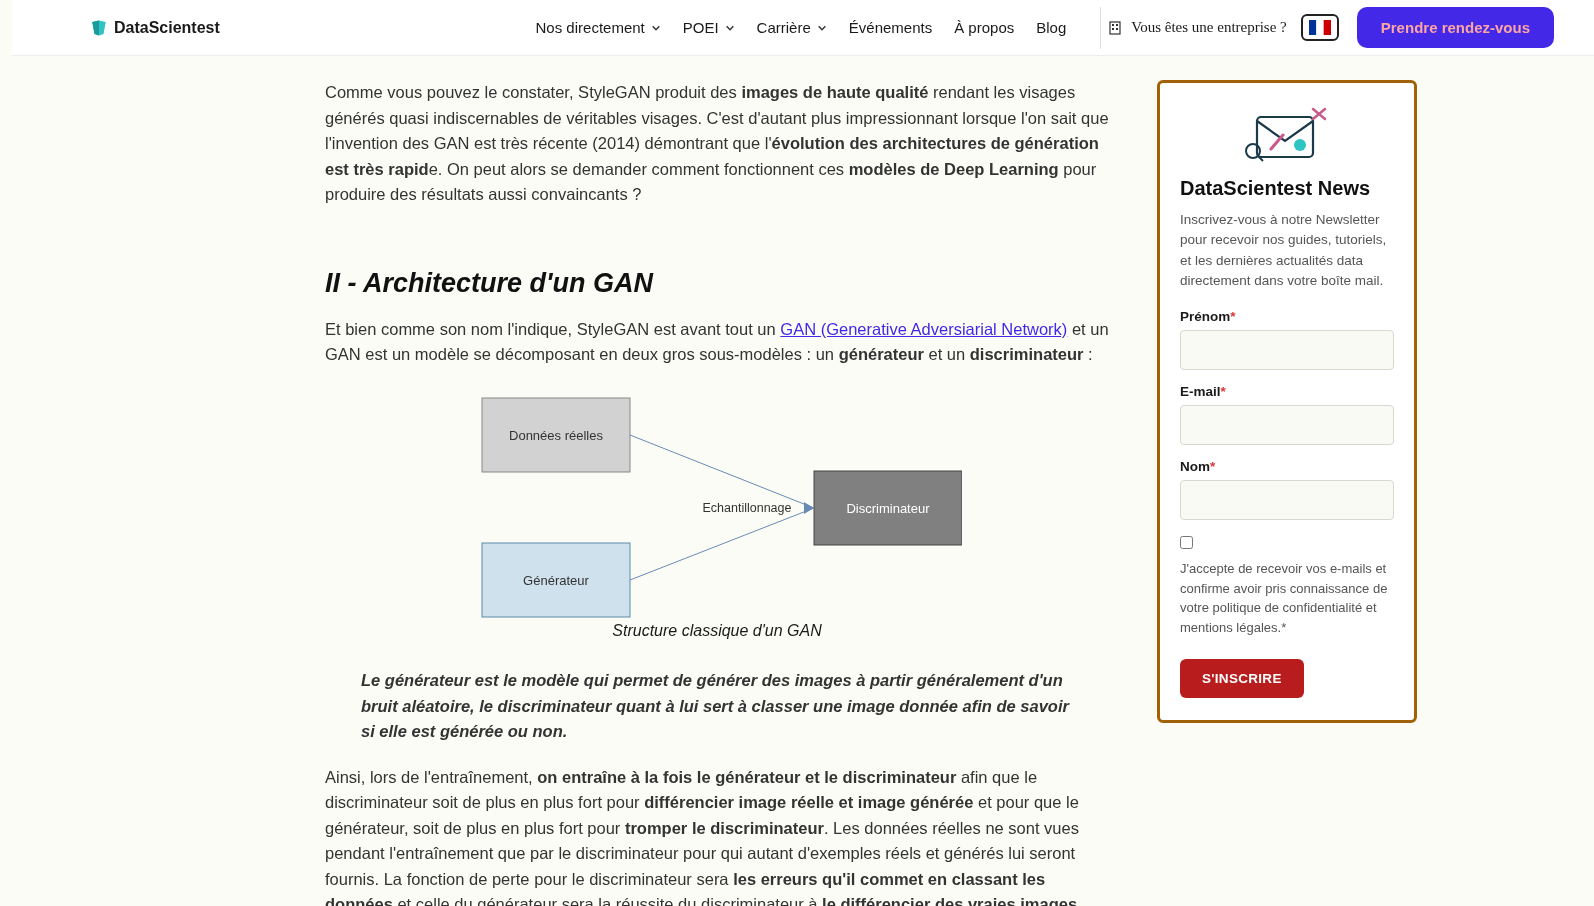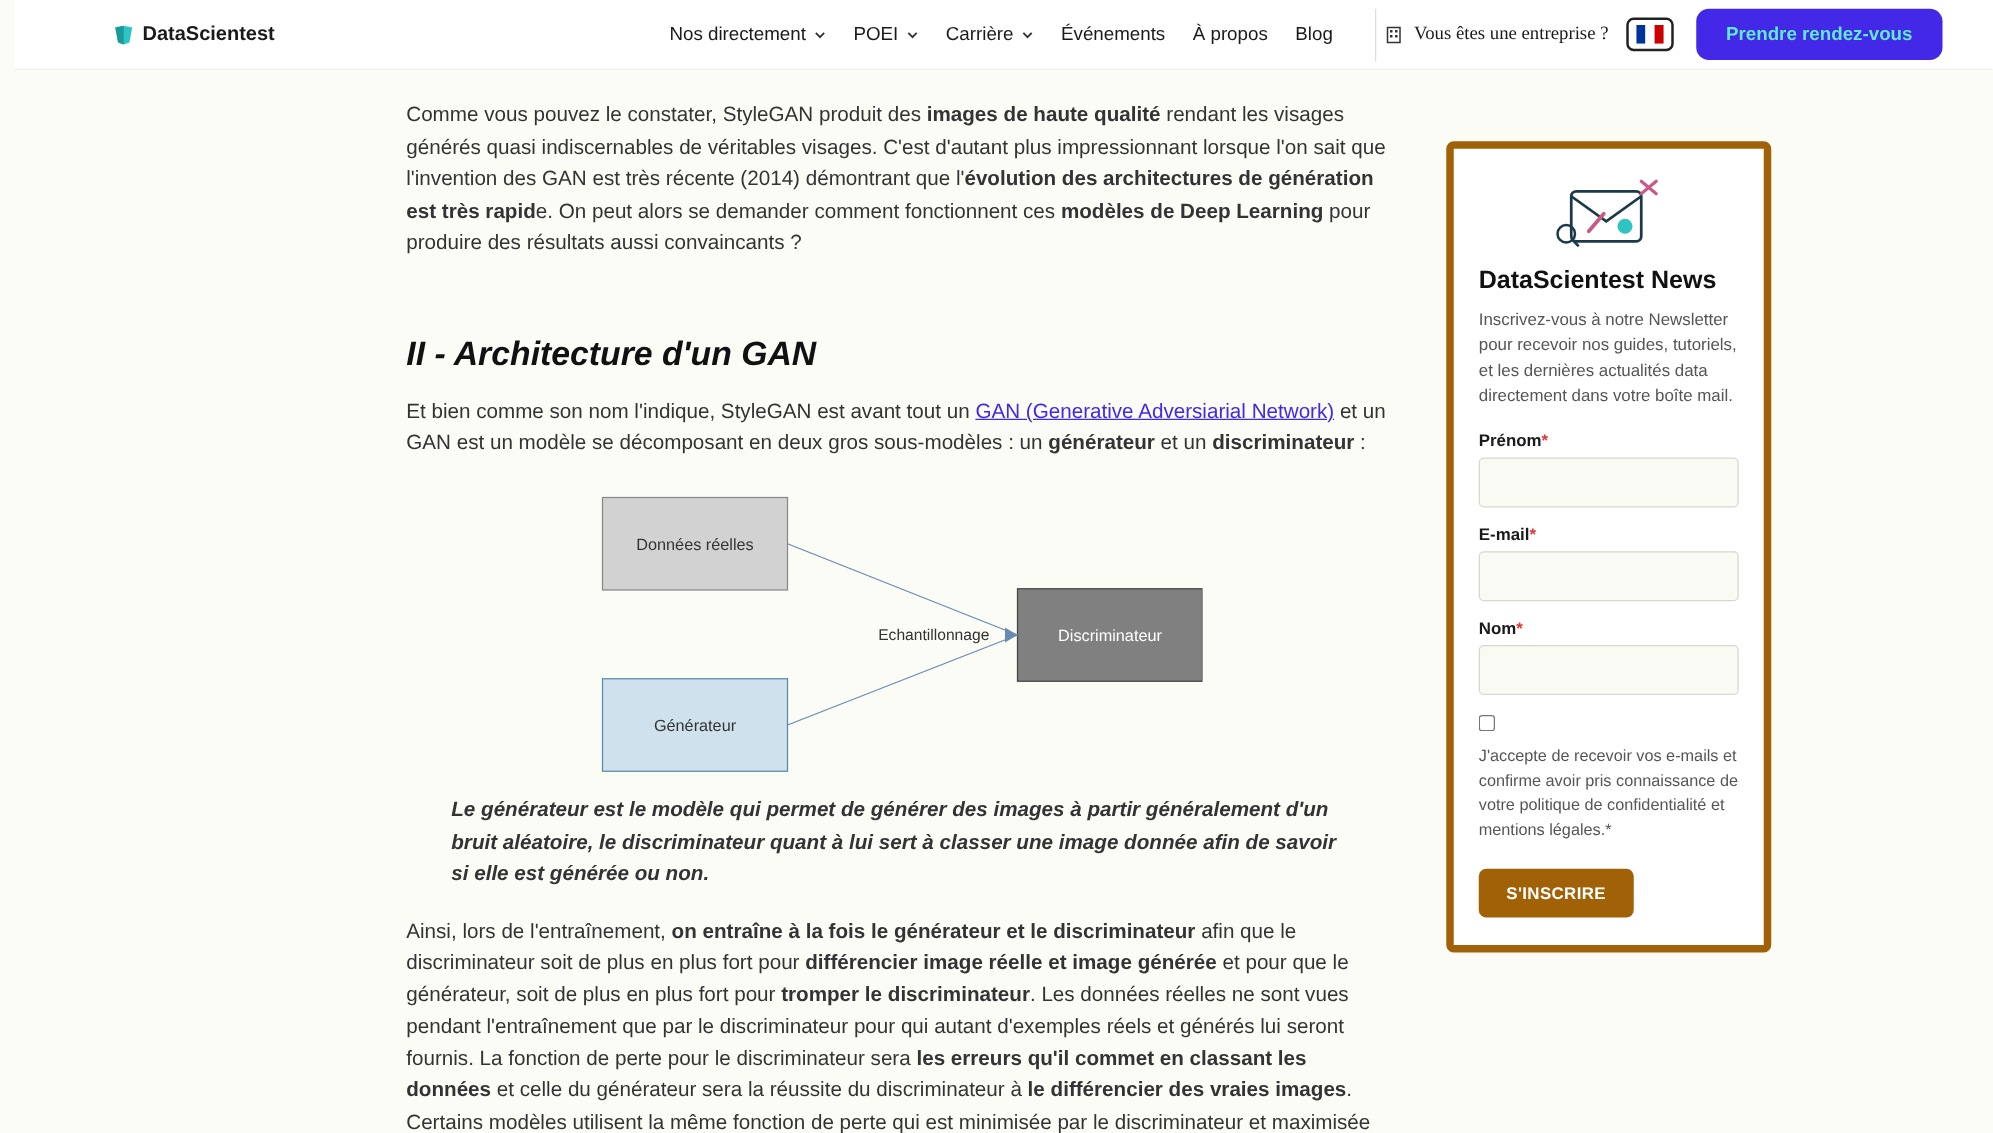--- a/index.html
+++ b/index.html
@@ -7,42 +7,42 @@
 .header { position: fixed; top:0; left:12px; right:0; height:56px; background:#fff; border-bottom:1px solid #eee; display:flex; align-items:center; padding:0 40px 0 78px; z-index:100; justify-content:space-between; }
 .logo { display:flex; align-items:center; gap:6px; font-weight:600; font-size:16px; color:#1a1a1a; }
 .logo-icon { width:18px; height:18px; }
 .nav { display:flex; gap:22px; align-items:center; margin-left:auto; margin-right:28px;}
 .nav-item { display:flex; align-items:center; gap:6px; font-size:15px; cursor:pointer; color:#1a1a1a; }
 .chevron { width:10px; height:10px; }
 .nav-divider { width:1px; height:42px; background:#ddd; margin:0 6px; }
 .enterprise { display:flex; align-items:center; gap:8px; font-size:15px;font-family:Liberation Serif, serif; }
 .flag-box { border:2px solid #222; border-radius:6px; padding:4px 6px; margin-left:14px; display:flex; align-items:center; }
 .flag { width:22px; height:15px; display:inline-block; }
-.cta-btn { background:#4328e8; color:#5eead4; border:none; border-radius:10px; padding:12px 24px; font-size:15px; font-weight:600; cursor:pointer; margin-left:18px; }
+.cta-btn { background:#4328e8; color:#fca5a5; border:none; border-radius:10px; padding:12px 24px; font-size:15px; font-weight:600; cursor:pointer; margin-left:18px; }
 .page { display:flex; max-width:1320px; margin:0 auto; padding:80px 40px 40px 40px; gap:48px; }
 .article { flex:1; max-width:830px; margin-left:148px; }
 .article p { font-size:16.5px; line-height:1.55; margin-bottom:20px; color:#333; }
 .article strong { font-weight:700; }
 .article h2 { font-size:27px; font-weight:700; margin:60px 0 18px 0; color:#111;font-style:italic; }
 .article a { color:#4328e8; text-decoration:underline; }
 .diagram { display:block; margin:20px auto 4px auto; }
 .caption { text-align:center; font-style:italic; font-size:16px; margin-bottom:28px; display:block; }
 .quote { padding:0 36px; font-style:italic; font-weight:600; font-size:17px; line-height:1.55; margin:18px 0 34px 0; color:#222; }
-.sidebar { width:260px; flex-shrink:0; background:#fff; border:6px solid #a16207; border-radius:6px; padding:22px 20px; align-self:start;margin-top:33px; }
+.sidebar { width:260px; flex-shrink:0; background:#fff; border:3px solid #a16207; border-radius:6px; padding:22px 20px; align-self:start; }
 .sidebar-icon { display:block; margin:0 auto 12px auto; width:88px; height:60px; }
 .sidebar h3 { font-size:20px; font-weight:700; margin-bottom:10px; color:#111; }
 .sidebar-desc { font-size:13.5px; line-height:1.5; color:#555; margin-bottom:18px; }
 .form-group { margin-bottom:14px; }
 .form-group label { font-size:13.5px; font-weight:600; display:block; margin-bottom:6px; }
 .req { color:#d33; }
 .form-group input[type=text], .form-group input[type=email] { width:100%; height:40px; border:1px solid #d8d8d0; border-radius:4px; background:#fafaf5; padding:0 10px; font-size:14px; }
 .checkbox-row { display:flex; gap:10px; align-items:flex-start; margin:10px 0 22px 0;flex-direction:column; }
 .checkbox-row input { margin-top:2px; flex-shrink:0; }
 .checkbox-row span { font-size:13px; line-height:1.5; color:#555; }
-.submit-btn { background:#a16207; color:#fff; border:none; border-radius:6px; padding:12px 22px; font-size:13.5px; font-weight:700; cursor:pointer; letter-spacing:0.3px; }
+.submit-btn { background:#b91c1c; color:#fff; border:none; border-radius:6px; padding:12px 22px; font-size:13.5px; font-weight:700; cursor:pointer; letter-spacing:0.3px; }
 </style>
 </head>
 <body>
 
 <header class="header">
   <div class="logo">
     <svg class="logo-icon" viewBox="0 0 24 24">
         <path fill="#2ec4c4" d="M3 4 L12 2 L21 4 L18 20 L12 22 L6 20 Z"></path>
         <path fill="#1a9a9a" d="M12 2 L12 22 L6 20 L3 4 Z"></path>
       </svg>
@@ -116,20 +116,21 @@
       <text x="84" y="52" text-anchor="middle" font-size="13" fill="#333">Données réelles</text>
       <rect x="10" y="155" width="148" height="74" fill="#cfe1ec" stroke="#5a8aab"></rect>
       <text x="84" y="197" text-anchor="middle" font-size="13" fill="#333">Générateur</text>
       <rect x="342" y="83" width="148" height="74" fill="#808080" stroke="#444"></rect>
       <text x="416" y="125" text-anchor="middle" font-size="13" fill="#fff">Discriminateur</text>
       <line x1="158" y1="47" x2="342" y2="120" stroke="#6a8ab0" stroke-width="1"></line>
       <line x1="158" y1="192" x2="342" y2="120" stroke="#6a8ab0" stroke-width="1"></line>
       <polygon points="342,120 332,114 332,126" fill="#6a8ab0"></polygon>
       <text x="275" y="124" text-anchor="middle" font-size="12.5" fill="#333">Echantillonnage</text>
     </svg>
+    <span class="caption">Structure classique d'un GAN</span>
 
     <p class="quote">Le générateur est le modèle qui permet de générer des images à partir généralement d'un bruit aléatoire, le discriminateur quant à lui sert à classer une image donnée afin de savoir si elle est générée ou non.</p>
 
     <p>
       <span>Ainsi, lors de l'entraînement, </span><strong>on entraîne à la fois le générateur et le discriminateur</strong><span> afin que le discriminateur soit de plus en plus fort pour </span><strong>différencier image réelle et image générée</strong><span> et pour que le générateur, soit de plus en plus fort pour </span><strong>tromper le discriminateur</strong><span>. Les données réelles ne sont vues pendant l'entraînement que par le discriminateur pour qui autant d'exemples réels et générés lui seront fournis. La fonction de perte pour le discriminateur sera </span><strong>les erreurs qu'il commet en classant les données</strong><span> et celle du générateur sera la réussite du discriminateur à </span><strong>le différencier des vraies images</strong><span>. Certains modèles utilisent la même fonction de perte qui est minimisée par le discriminateur et maximisée par le générateur.</span>
     </p>
 
   </article>
 
   <aside class="sidebar">

